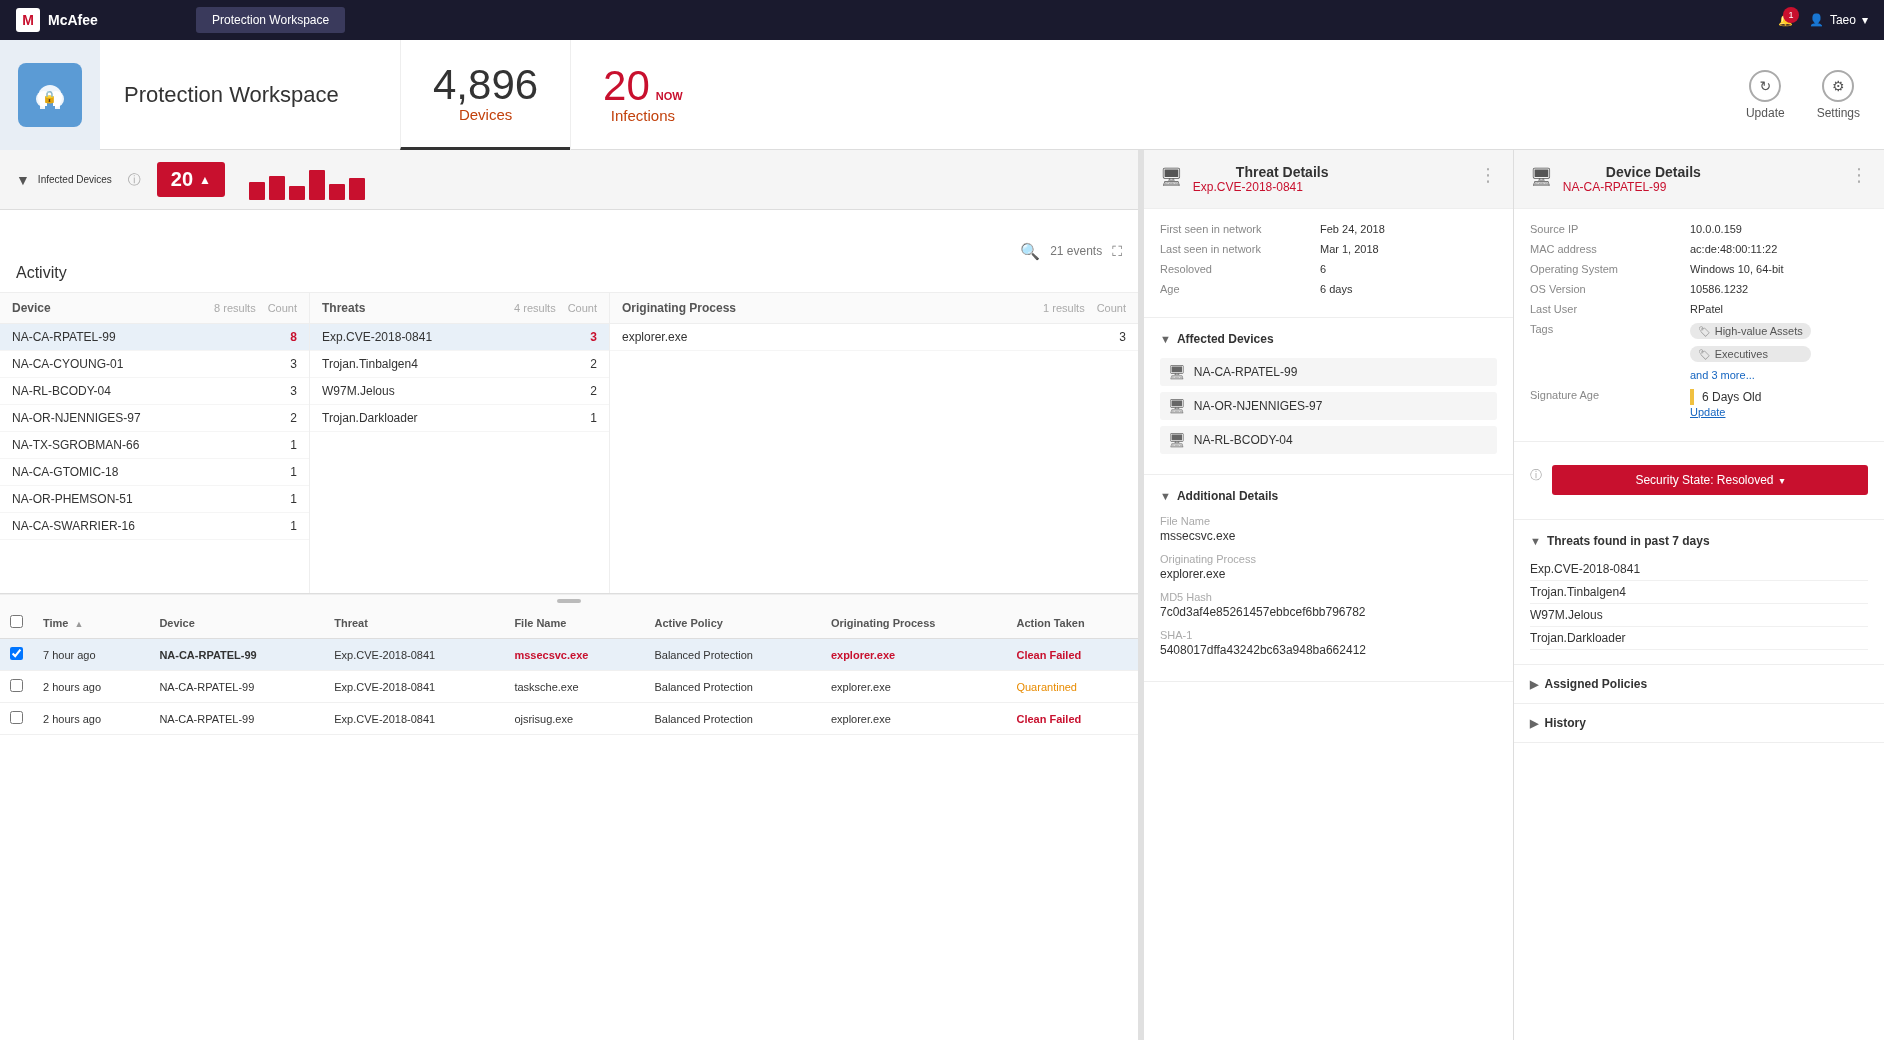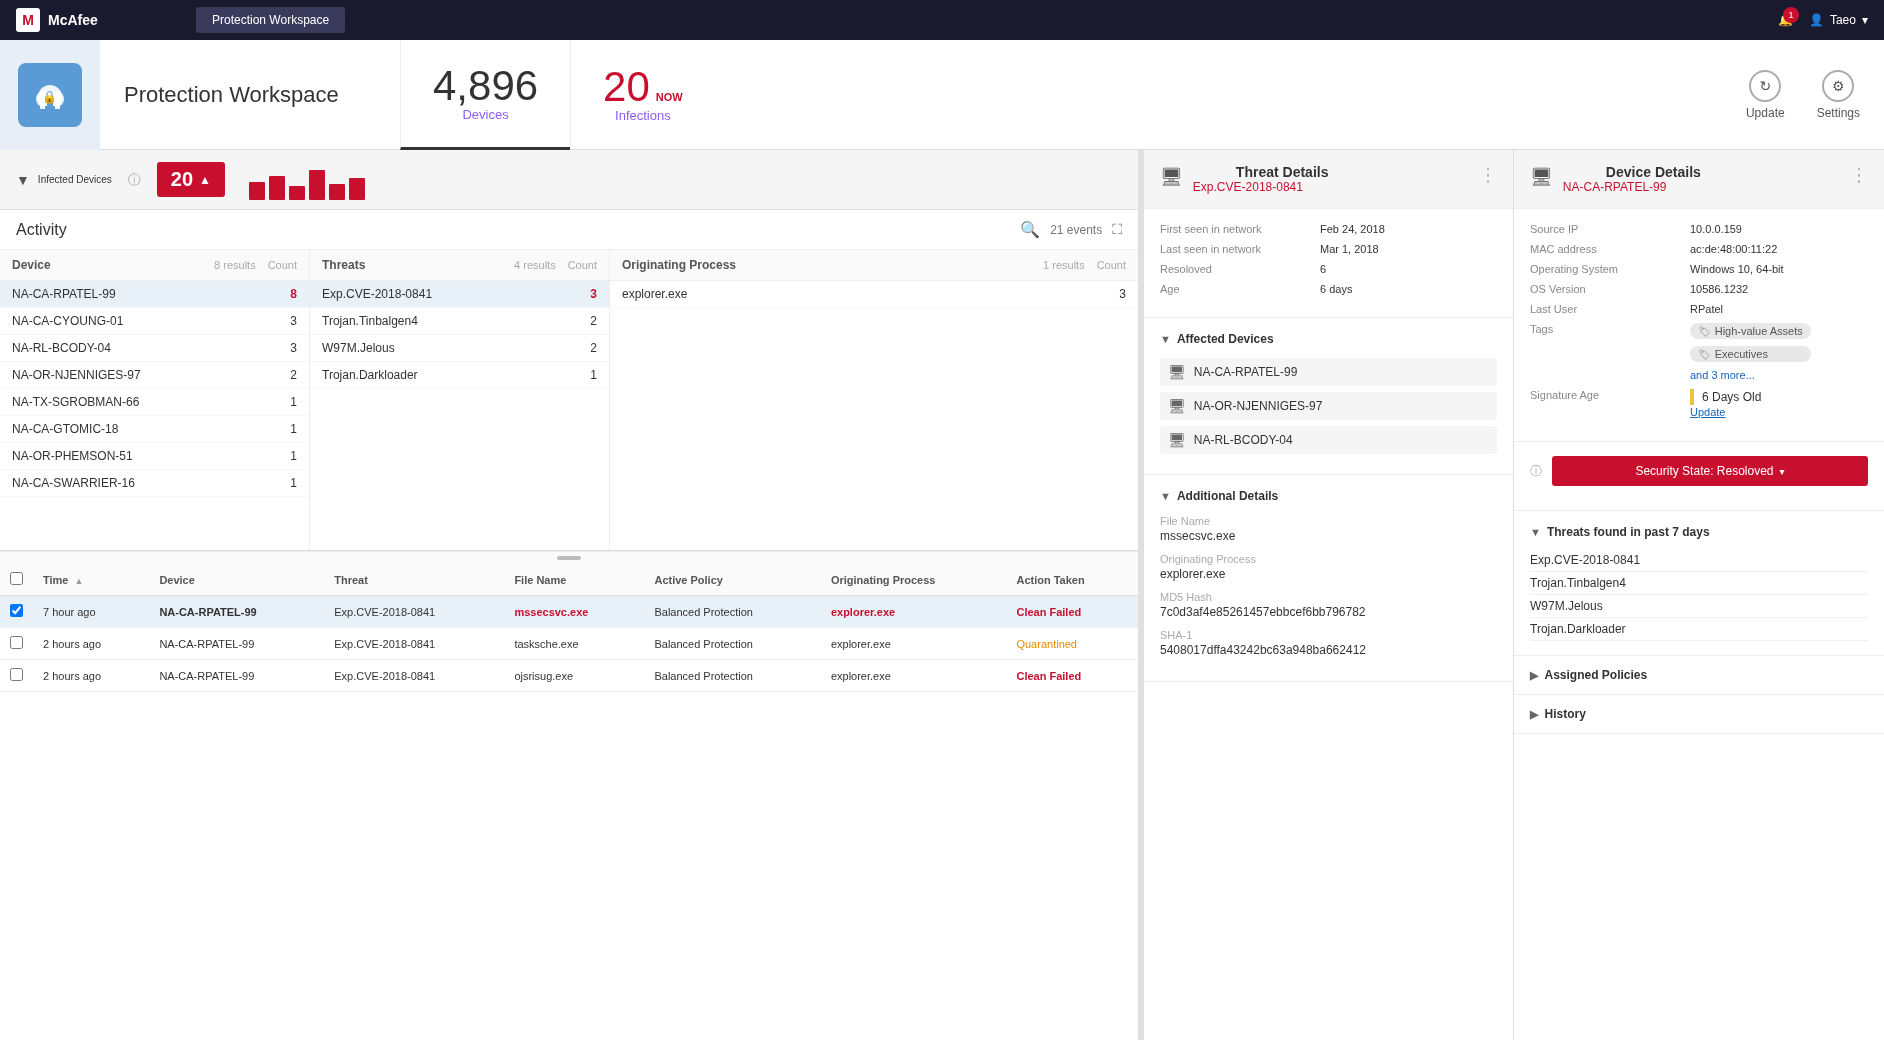--- a/index.html
+++ b/index.html
@@ -126,22 +126,22 @@
     .stat-block.active {
       border-bottom: 3px solid #333;
     }
     .stat-number {
       font-size: 42px;
       font-weight: 300;
       color: #333;
       line-height: 1;
     }
     .stat-label {
-      font-size: 13px;
-      color: #8b5cf6;
+      font-size: 15px;
+      color: #c2410c;
     }
     .stat-number.red { color: #c8102e; }
     .stat-now {
       font-size: 11px;
       color: #c8102e;
       font-weight: bold;
     }
     .header-spacer { flex: 1; }
     .header-actions {
       display: flex;
@@ -246,20 +246,21 @@
       display: flex;
       align-items: center;
       padding: 10px 16px;
       border-bottom: 1px solid #eee;
       gap: 10px;
     }
     .activity-title {
       font-size: 16px;
       color: #333;
       flex: 1;
+      margin-top: 44px;
     }
     .search-icon { color: #777; cursor: pointer; font-size: 16px; }
     .event-count {
       font-size: 12px;
       color: #777;
     }
     .expand-icon { color: #777; cursor: pointer; font-size: 14px; }
 
     
     .three-col-area {
@@ -493,20 +494,21 @@
       border: none;
       border-radius: 3px;
       padding: 8px 14px;
       font-size: 12px;
       cursor: pointer;
       display: flex;
       align-items: center;
       gap: 6px;
       width: 100%;
       justify-content: center;
+      margin-top: 9px;
     }
     .security-state-btn .dropdown-arrow { font-size: 10px; }
 
     .threats-found-section { padding: 14px 16px; border-bottom: 1px solid #eee; }
     .threats-found-title {
       font-size: 12px;
       font-weight: bold;
       color: #333;
       margin-bottom: 10px;
       display: flex;

